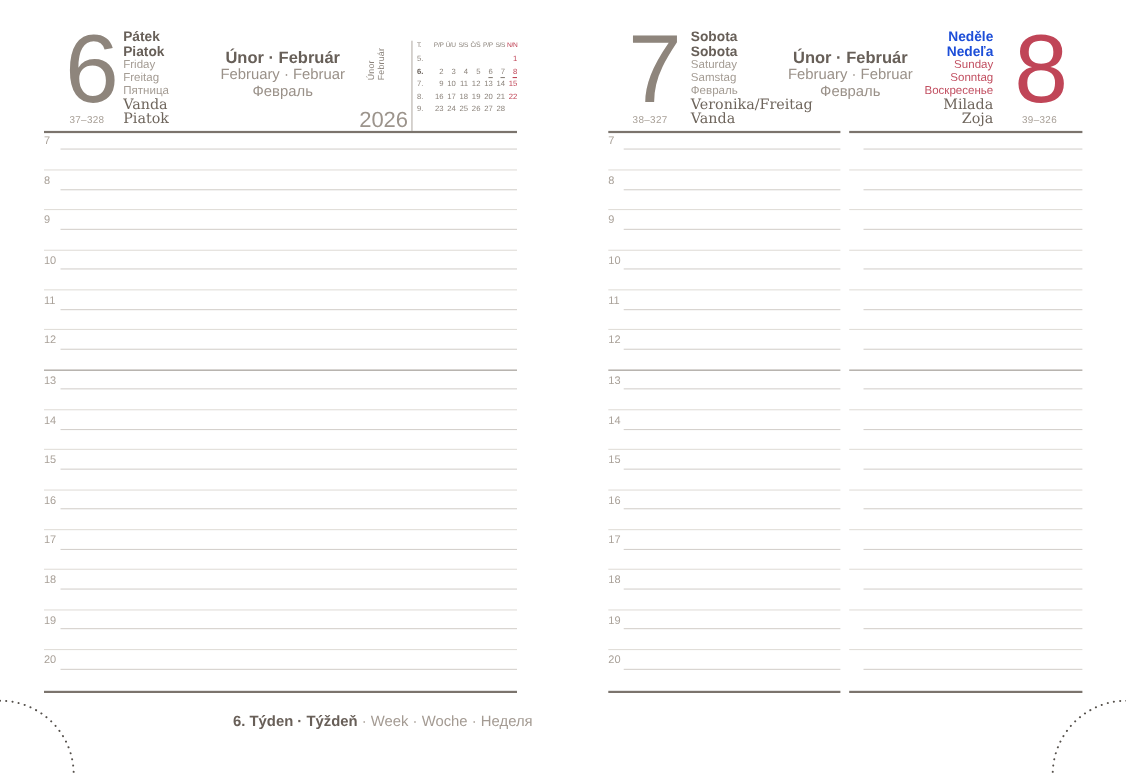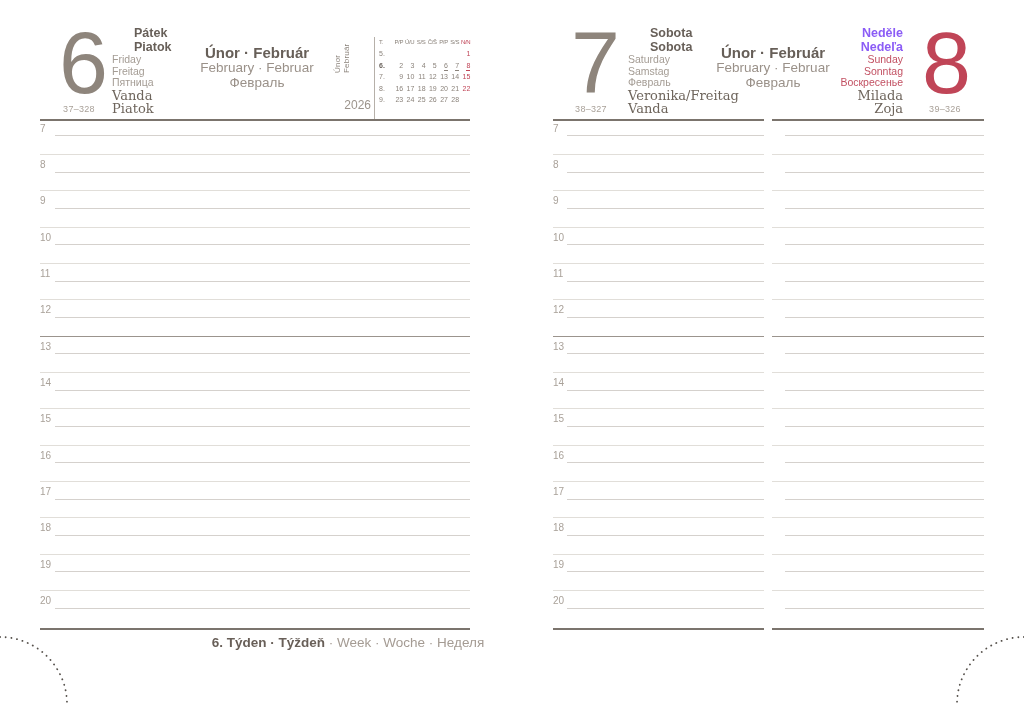--- a/index.html
+++ b/index.html
@@ -5,51 +5,51 @@
   html,body{margin:0;padding:0;background:#fff;}
   .sheet{position:relative;width:1024px;height:704px;background:#ffffff;overflow:hidden;
          font-family:"Liberation Sans",sans-serif;}
   
   .bignum{position:absolute;font-size:88px;line-height:1;color:#8e857c;letter-spacing:-2px;font-weight:400;}
   .bignum.rd{color:#c04557;}
   .daycount{position:absolute;font-size:9px;color:#a9a199;text-align:center;width:48px;letter-spacing:.3px;}
   
   .names{position:absolute;top:27px;}
   .names.right{text-align:right;}
-  .nb{font-weight:700;font-size:12.5px;line-height:13.5px;color:#675f58;margin-left:22px;}
+  .nb{font-weight:700;font-size:12.5px;line-height:13.5px;color:#675f58;}
   .nl{font-size:10.5px;line-height:11.5px;color:#a49c94;}
   .nd{font-family:"DejaVu Serif","Liberation Serif",serif;font-size:13px;line-height:13.5px;color:#6e655c;}
-  .nb.rd{color:#8b5cf6;}
+  .nb.rd{color:#1d4ed8;}
   .nl.rl{color:#c25062;}
   
   .month{position:absolute;width:220px;text-align:center;}
   .mt{font-size:15px;font-weight:700;color:#675f58;line-height:16px;}
   .ms{font-size:13.5px;color:#9a9189;line-height:14.5px;}
   .vmonth{position:absolute;left:331px;top:35px;width:40px;height:36px;
           transform:rotate(-90deg);transform-origin:50% 50%;
           font-size:8px;line-height:9px;color:#8b837b;letter-spacing:.2px;}
-  .year{position:absolute;left:311px;top:98px;width:60px;text-align:right;font-size:12px;color:#9c948c;}
+  .year{position:absolute;left:311px;top:98px;width:60px;text-align:right;font-size:20px;color:#9c948c;}
   .vdiv{position:absolute;left:374px;top:37px;width:1px;height:82px;background:#b6b0a9;}
   
   .hline{position:absolute;height:1.4px;background:#7b746d;}
   .l1{position:absolute;height:1px;background:#d5d1cd;}
   .l2{position:absolute;height:1px;background:#e1ded9;}
   .lm{background:#9b948d;height:1.3px;}
   .hnum{position:absolute;font-size:10px;line-height:10px;color:#a9a199;}
   
   .cal{position:absolute;left:379px;top:39px;width:92px;font-size:7px;color:#8b837b;}
   .crow{display:flex;height:11.4px;align-items:flex-start;}
   .ch{font-size:6px;letter-spacing:-.3px;}
   .cw{width:13px;text-align:left;}
   .cb{font-weight:700;color:#6b635c;}
   .cd{width:11.2px;text-align:right;}
   .rd{color:#c04557;}
   .cu{border-bottom:1px solid currentColor;display:inline-block;line-height:8px;}
   
-  .footer{position:absolute;left:348px;top:635px;transform:translateX(-50%);
+  .footer{position:absolute;left:348px;top:648px;transform:translateX(-50%);
           white-space:nowrap;font-size:13.5px;line-height:15px;}
   .fb{font-weight:700;color:#685f58;}
   .fl{color:#a49b93;}
   .corner{position:absolute;top:624px;}
 </style>
 </head>
 <body>
 
 <div class="sheet">
 

